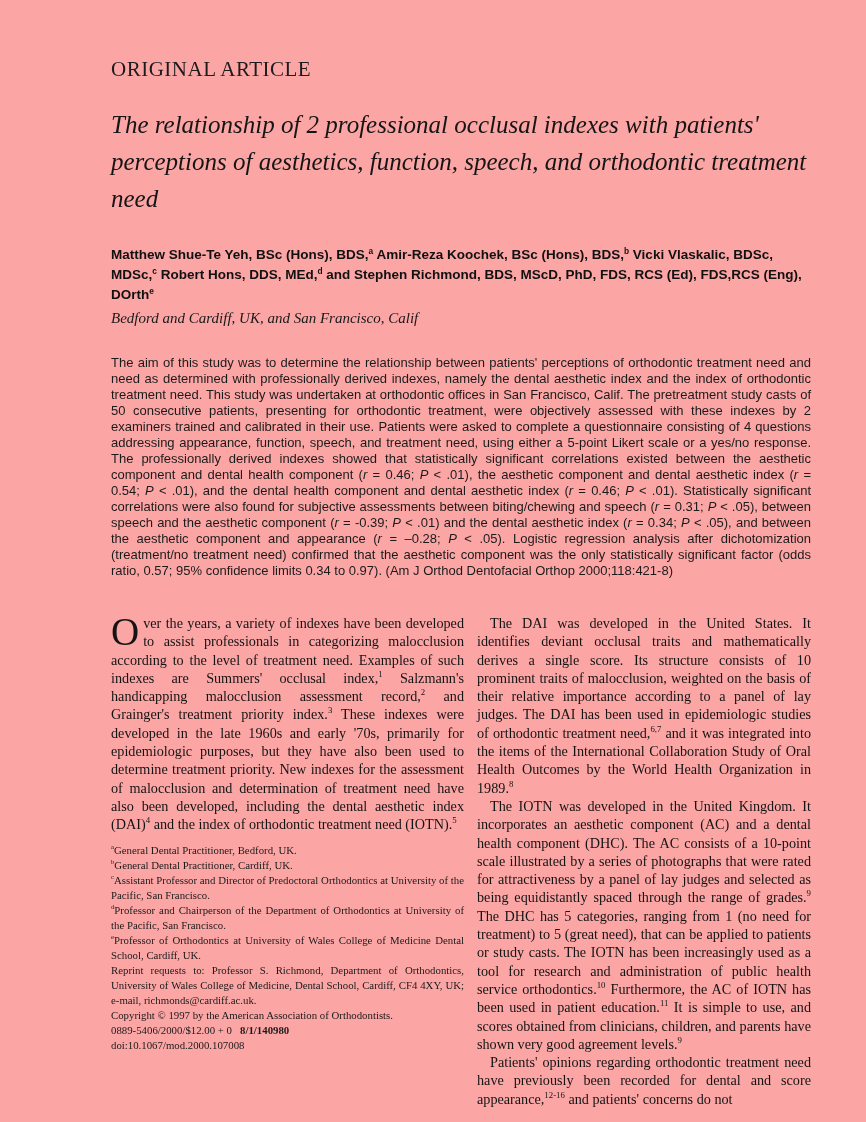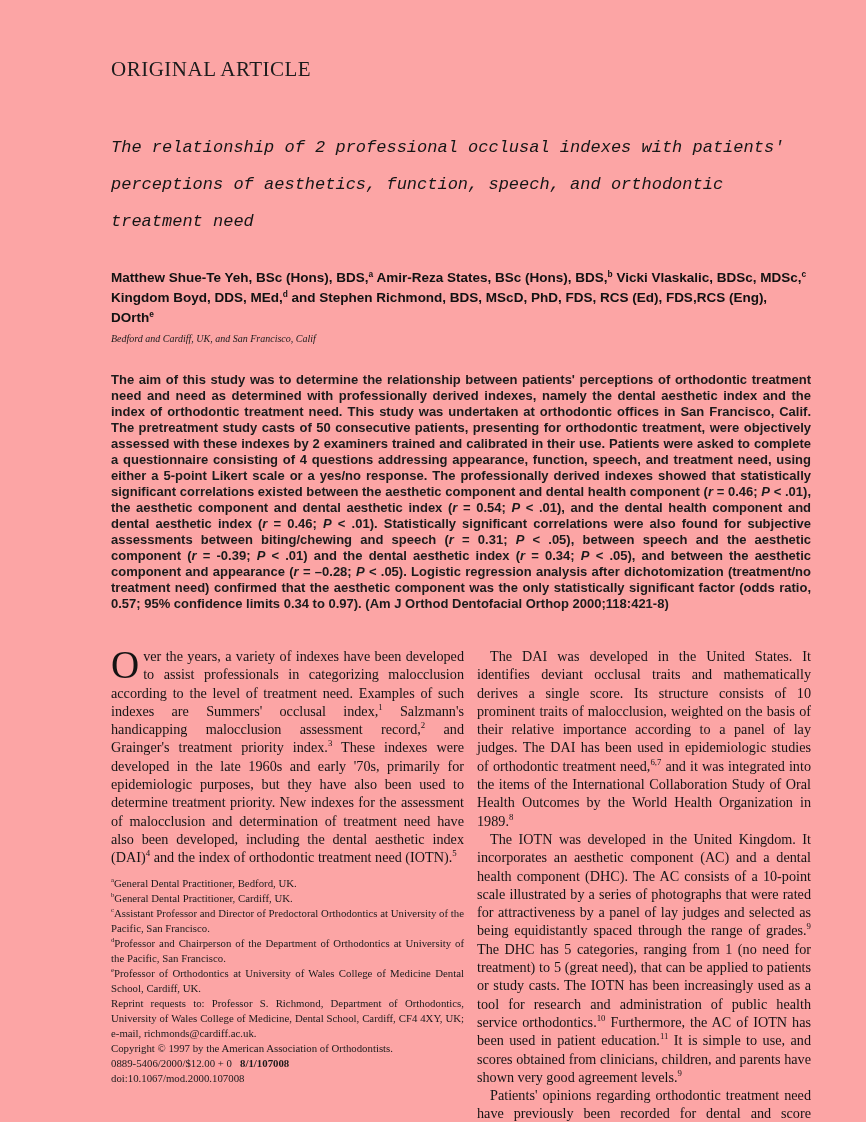--- a/index.html
+++ b/index.html
@@ -20,51 +20,50 @@
     padding: 57px 83px 0 83px;
     width: 700px;
   }
   .eyebrow {
     font-family: "Liberation Serif", serif;
     font-size: 21px;
     letter-spacing: 0.5px;
     color: #1c1c1c;
   }
   .title {
-    margin: 47px 0 0 0;
-    font-family: Liberation Mono, monospace;
+    margin: 24px 0 0 0;
+    font-family: Liberation Serif, serif;
     font-style: italic;
     font-weight: normal;
-    font-size: 17px;
+    font-size: 25px;
     line-height: 37px;
     color: #151515;
   }
   .authors {
     margin: 28px 0 0 0;
     font-family: "Liberation Sans", sans-serif;
     font-weight: bold;
     font-size: 13.5px;
     line-height: 20px;
     color: #111;
   }
   .affiliation {
     margin: 5px 0 0 0;
     font-family: "Liberation Serif", serif;
     font-style: italic;
-    font-size: 10px;
+    font-size: 15px;
     color: #1a1a1a;
   }
   .abstract {
     margin: 28px 0 0 0;
     font-family: "Liberation Sans", sans-serif;
     font-size: 13px;
     line-height: 16px;
     text-align: justify;
     color: #1b1b1b;
-    font-weight: bold;
   }
   .columns {
     margin-top: 35px;
     display: flex;
     gap: 13px;
   }
   .col-left  { width: 353px; }
   .col-right { width: 334px; }
   .body-par {
     margin: 0 0 0 0;
@@ -103,40 +102,40 @@
 </head>
 <body>
 
 <div class="page">
   <div class="content">
 
     <div class="eyebrow">ORIGINAL ARTICLE</div>
 
     <h1 class="title">The relationship of 2 professional occlusal indexes with patients' perceptions of aesthetics, function, speech, and orthodontic treatment need</h1>
 
-    <p class="authors"><span>Matthew Shue-Te Yeh, BSc (Hons), BDS,</span><sup>a</sup><span> Amir-Reza States, BSc (Hons), BDS,</span><sup>b</sup><span> Vicki Vlaskalic, BDSc, MDSc,</span><sup>c</sup><span> Kingdom Boyd, DDS, MEd,</span><sup>d</sup><span> and Stephen Richmond, BDS, MScD, PhD, FDS, RCS (Ed), FDS,RCS (Eng), DOrth</span><sup>e</sup></p>
+    <p class="authors"><span>Matthew Shue-Te Yeh, BSc (Hons), BDS,</span><sup>a</sup><span> Amir-Reza Koochek, BSc (Hons), BDS,</span><sup>b</sup><span> Vicki Vlaskalic, BDSc, MDSc,</span><sup>c</sup><span> Robert Hons, DDS, MEd,</span><sup>d</sup><span> and Stephen Richmond, BDS, MScD, PhD, FDS, RCS (Ed), FDS,RCS (Eng), DOrth</span><sup>e</sup></p>
 
     <p class="affiliation">Bedford and Cardiff, UK, and San Francisco, Calif</p>
 
     <p class="abstract"><span>The aim of this study was to determine the relationship between patients' perceptions of orthodontic treatment need and need as determined with professionally derived indexes, namely the dental aesthetic index and the index of orthodontic treatment need. This study was undertaken at orthodontic offices in San Francisco, Calif. The pretreatment study casts of 50 consecutive patients, presenting for orthodontic treatment, were objectively assessed with these indexes by 2 examiners trained and calibrated in their use. Patients were asked to complete a questionnaire consisting of 4 questions addressing appearance, function, speech, and treatment need, using either a 5-point Likert scale or a yes/no response. The professionally derived indexes showed that statistically significant correlations existed between the aesthetic component and dental health component (</span><span style="font-style: italic;">r</span><span> = 0.46; </span><span style="font-style: italic;">P</span><span> &lt; .01), the aesthetic component and dental aesthetic index (</span><span style="font-style: italic;">r</span><span> = 0.54; </span><span style="font-style: italic;">P</span><span> &lt; .01), and the dental health component and dental aesthetic index (</span><span style="font-style: italic;">r</span><span> = 0.46; </span><span style="font-style: italic;">P</span><span> &lt; .01). Statistically significant correlations were also found for subjective assessments between biting/chewing and speech (</span><span style="font-style: italic;">r</span><span> = 0.31; </span><span style="font-style: italic;">P</span><span> &lt; .05), between speech and the aesthetic component (</span><span style="font-style: italic;">r</span><span> = -0.39; </span><span style="font-style: italic;">P</span><span> &lt; .01) and the dental aesthetic index (</span><span style="font-style: italic;">r</span><span> = 0.34; </span><span style="font-style: italic;">P</span><span> &lt; .05), and between the aesthetic component and appearance (</span><span style="font-style: italic;">r</span><span> = –0.28; </span><span style="font-style: italic;">P</span><span> &lt; .05). Logistic regression analysis after dichotomization (treatment/no treatment need) confirmed that the aesthetic component was the only statistically significant factor (odds ratio, 0.57; 95% confidence limits 0.34 to 0.97). (Am J Orthod Dentofacial Orthop 2000;118:421-8)</span></p>
 
     <div class="columns">
 
       <div class="col col-left">
         <p class="body-par"><span class="dropcap">O</span><span><span>ver the years, a variety of indexes have been developed to assist professionals in categorizing malocclusion according to the level of treatment need. Examples of such indexes are Summers' occlusal index,</span><sup>1</sup><span> Salzmann's handicapping malocclusion assessment record,</span><sup>2</sup><span> and Grainger's treatment priority index.</span><sup>3</sup><span> These indexes were developed in the late 1960s and early '70s, primarily for epidemiologic purposes, but they have also been used to determine treatment priority. New indexes for the assessment of malocclusion and determination of treatment need have also been developed, including the dental aesthetic index (DAI)</span><sup>4</sup><span> and the index of orthodontic treatment need (IOTN).</span><sup>5</sup></span></p>
 
         <div class="footnotes">
           <div class="footnote"><sup>a</sup><span>General Dental Practitioner, Bedford, UK.</span></div>
           <div class="footnote"><sup>b</sup><span>General Dental Practitioner, Cardiff, UK.</span></div>
           <div class="footnote"><sup>c</sup><span>Assistant Professor and Director of Predoctoral Orthodontics at University of the Pacific, San Francisco.</span></div>
           <div class="footnote"><sup>d</sup><span>Professor and Chairperson of the Department of Orthodontics at University of the Pacific, San Francisco.</span></div>
           <div class="footnote"><sup>e</sup><span>Professor of Orthodontics at University of Wales College of Medicine Dental School, Cardiff, UK.</span></div>
           <div class="footnote"><span>Reprint requests to: Professor S. Richmond, Department of Orthodontics, University of Wales College of Medicine, Dental School, Cardiff, CF4 4XY, UK; e-mail, richmonds@cardiff.ac.uk.</span></div>
           <div class="footnote"><span>Copyright © 1997 by the American Association of Orthodontists.</span></div>
-          <div class="footnote"><span>0889-5406/2000/$12.00 + 0&nbsp;&nbsp;&nbsp;</span><span style="font-weight: bold;">8/1/107008</span></div>
+          <div class="footnote"><span>0889-5406/2000/$12.00 + 0&nbsp;&nbsp;&nbsp;</span><span style="font-weight: bold;">8/1/140980</span></div>
           <div class="footnote"><span>doi:10.1067/mod.2000.107008</span></div>
         </div>
       </div>
 
       <div class="col col-right">
         <p class="body-par"><span>The DAI was developed in the United States. It identifies deviant occlusal traits and mathematically derives a single score. Its structure consists of 10 prominent traits of malocclusion, weighted on the basis of their relative importance according to a panel of lay judges. The DAI has been used in epidemiologic studies of orthodontic treatment need,</span><sup>6,7</sup><span> and it was integrated into the items of the International Collaboration Study of Oral Health Outcomes by the World Health Organization in 1989.</span><sup>8</sup></p>
         <p class="body-par"><span>The IOTN was developed in the United Kingdom. It incorporates an aesthetic component (AC) and a dental health component (DHC). The AC consists of a 10-point scale illustrated by a series of photographs that were rated for attractiveness by a panel of lay judges and selected as being equidistantly spaced through the range of grades.</span><sup>9</sup><span> The DHC has 5 categories, ranging from 1 (no need for treatment) to 5 (great need), that can be applied to patients or study casts. The IOTN has been increasingly used as a tool for research and administration of public health service orthodontics.</span><sup>10</sup><span> Furthermore, the AC of IOTN has been used in patient education.</span><sup>11</sup><span> It is simple to use, and scores obtained from clinicians, children, and parents have shown very good agreement levels.</span><sup>9</sup></p>
         <p class="body-par"><span>Patients' opinions regarding orthodontic treatment need have previously been recorded for dental and score appearance,</span><sup>12-16</sup><span> and patients' concerns do not</span></p>
 
       </div>

